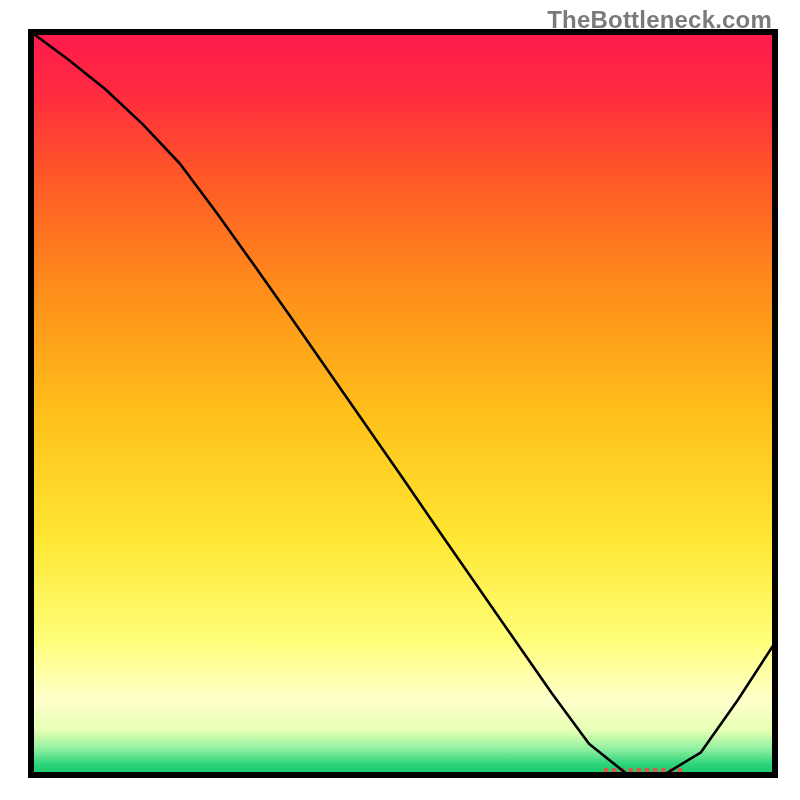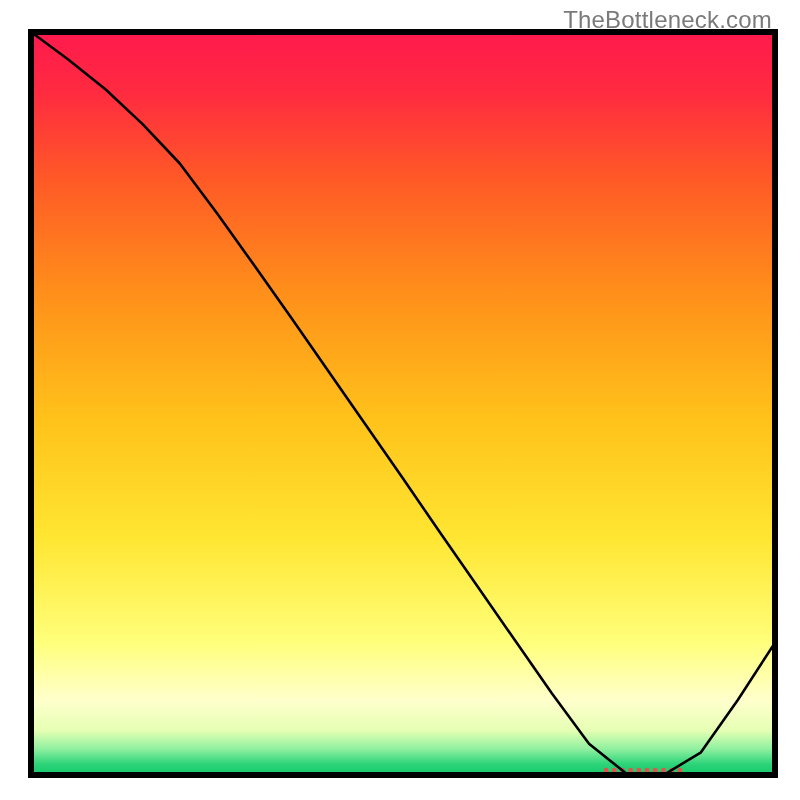--- a/index.html
+++ b/index.html
@@ -13,21 +13,21 @@
   .wrap {
     position: relative;
     width: 800px;
     height: 800px;
   }
   .watermark {
     position: absolute;
     top: 6px;
     right: 28px;
     font-size: 24px;
-    font-weight: normal;
+    font-weight: bold;
     color: #7a7a7a;
     letter-spacing: 0.2px;
   }
   svg {
     display: block;
   }
 </style>
 </head>
 <body>
 

